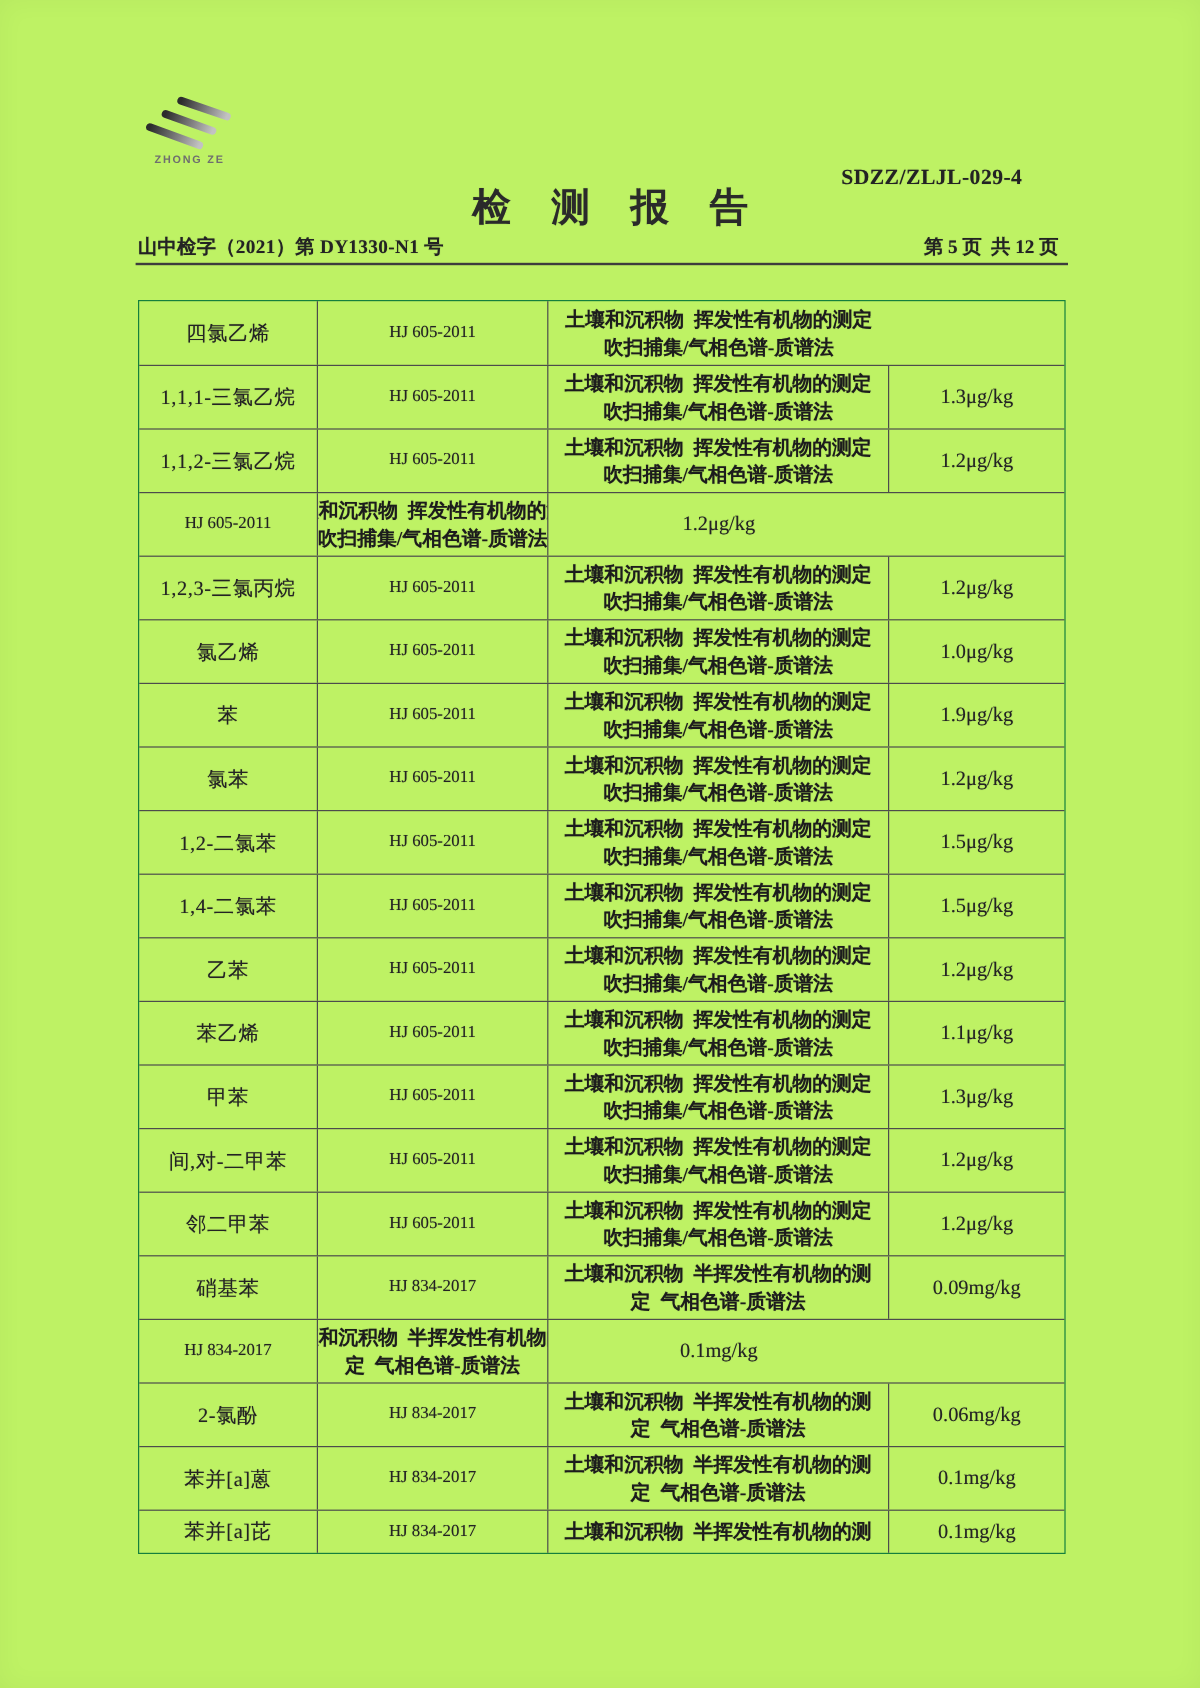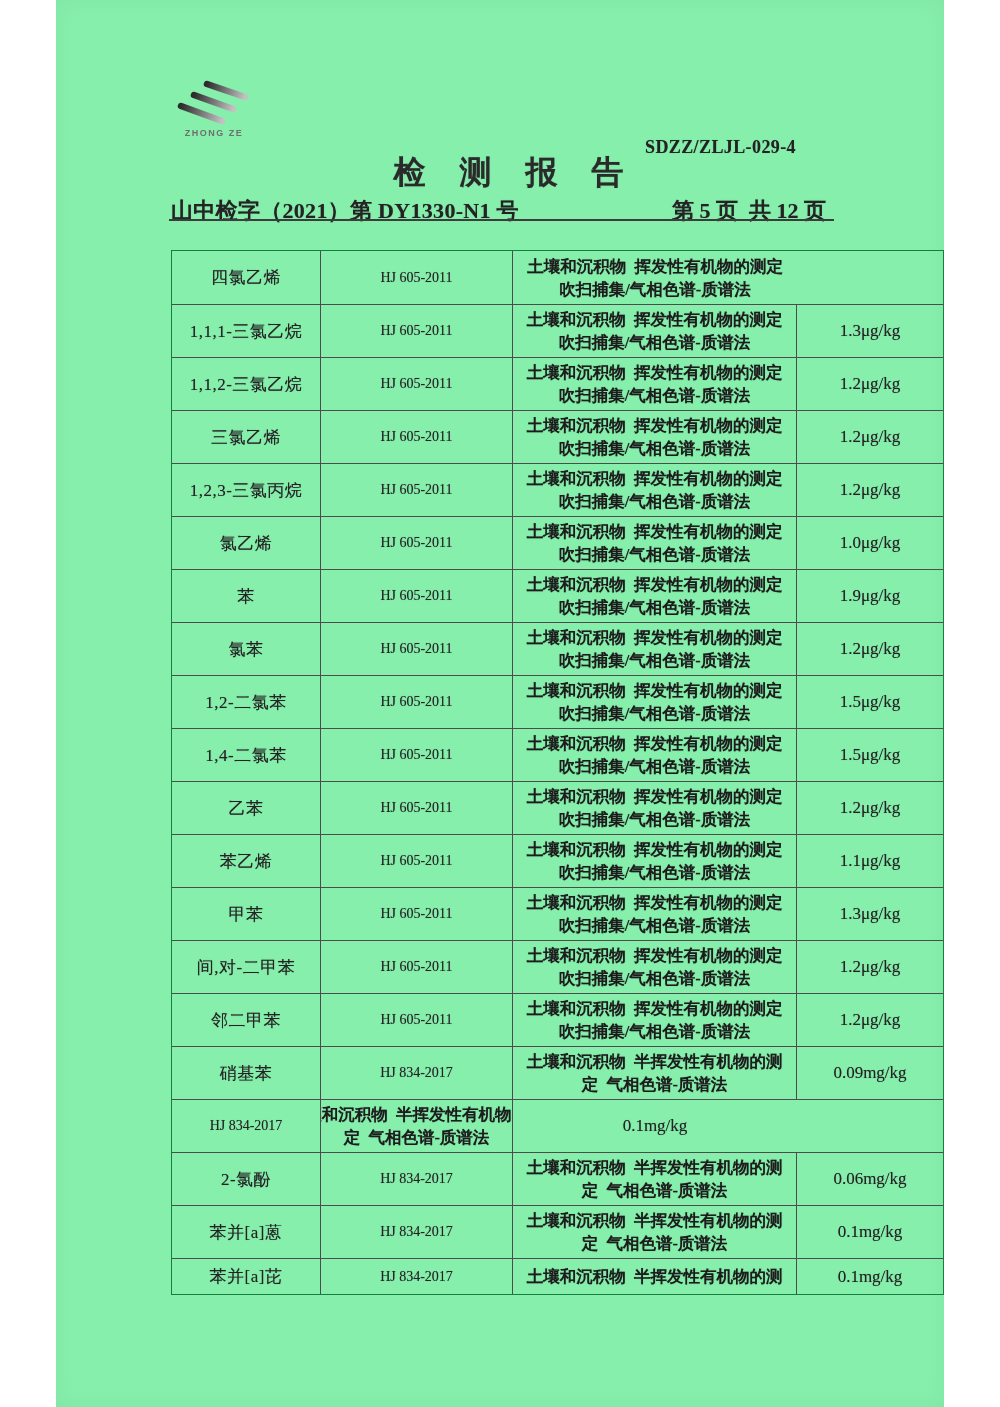--- a/index.html
+++ b/index.html
@@ -1,22 +1,22 @@
 <!DOCTYPE html>
 <html><head>
 <meta charset="utf-8">
 <style>
   * { box-sizing: border-box; margin: 0; padding: 0; }
   html, body { background: #ffffff; }
   .page {
     position: relative;
-    width: 888px;
+    width: 1000px;
     height: 1407px;
     margin: 0 auto;
-    background: #86efac;
+    background: #bef264;
     font-family: "Liberation Serif", "DejaVu Serif", serif;
     color: #232323;
     text-shadow: 0 0 0.8px rgba(50,50,50,0.45);
     box-shadow: inset 0 0 22px rgba(0,0,0,0.045);
     overflow: hidden;
   }
 
   
   .logo {
     position: absolute;
@@ -60,21 +60,21 @@
   }
 
   .subheader {
     position: absolute;
     top: 196px;
     left: 115px;
     right: 118px;
     display: flex;
     justify-content: space-between;
     align-items: center;
-    font-size: 22px;
+    font-size: 16px;
     font-weight: bold;
   }
   .report-no { letter-spacing: 0.3px; white-space: pre; }
   .page-info { white-space: pre; }
 
   .rule {
     position: absolute;
     top: 219px;
     left: 113px;
     right: 110px;
@@ -182,21 +182,20 @@
       <div class="trow">
         <div class="cell analyte-cell">1,1,2-三氯乙烷</div>
         <div class="cell standard-cell">HJ 605-2011</div>
         <div class="cell method-cell">
           <div class="method-line">土壤和沉积物  挥发性有机物的测定</div>
           <div class="method-line">吹扫捕集/气相色谱-质谱法</div>
         </div>
         <div class="cell limit-cell">1.2μg/kg</div>
       </div>
       <div class="trow">
-        <div class="cell analyte-cell">三氯乙烯</div>
         <div class="cell standard-cell">HJ 605-2011</div>
         <div class="cell method-cell">
           <div class="method-line">土壤和沉积物  挥发性有机物的测定</div>
           <div class="method-line">吹扫捕集/气相色谱-质谱法</div>
         </div>
         <div class="cell limit-cell">1.2μg/kg</div>
       </div>
       <div class="trow">
         <div class="cell analyte-cell">1,2,3-三氯丙烷</div>
         <div class="cell standard-cell">HJ 605-2011</div>

